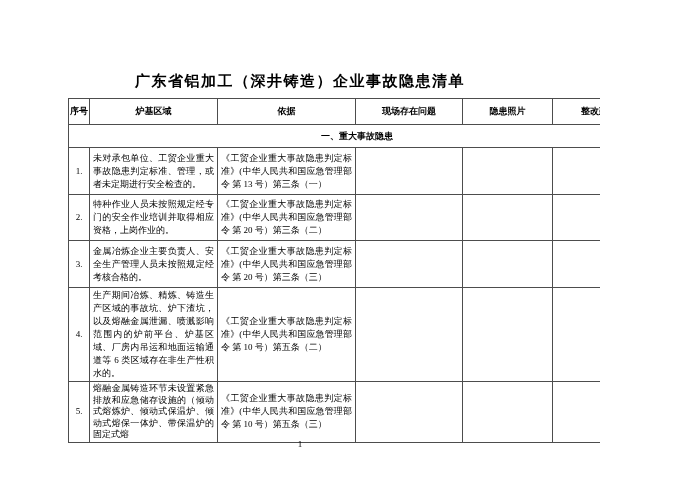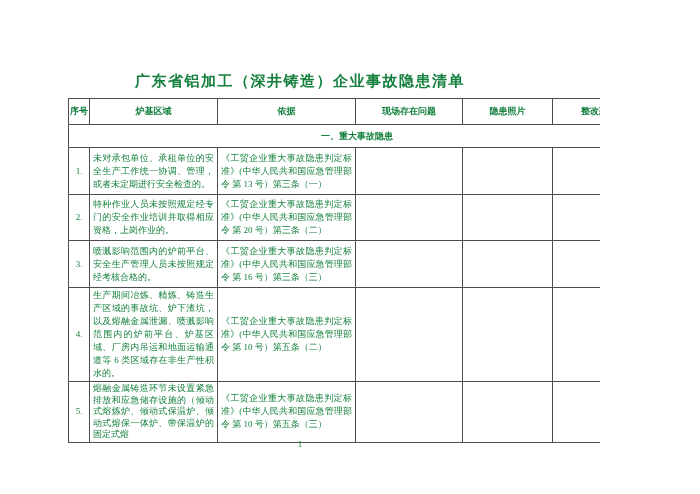--- a/index.html
+++ b/index.html
@@ -1,21 +1,21 @@
 <!DOCTYPE html>
 <html><head>
 <meta charset="utf-8">
 <style>
   html,body{margin:0;padding:0;background:#ffffff;}
   .page{
     position:relative;
     width:600px;height:494px;
     background:#ffffff;
     font-family:"Liberation Serif","DejaVu Serif",serif;
-    color:#15803d;
+    color:#000000;
     overflow:hidden;
   }
   .doc-title{
     position:absolute;top:72px;left:0;width:100%;
     text-align:center;
     font-size:15px;font-weight:bold;letter-spacing:1.5px;
     white-space:nowrap;
   }
   table.hazard{
     position:absolute;left:68px;top:98px;width:577px;
@@ -76,40 +76,40 @@
         <th>隐患照片</th>
         <th>整改建议</th>
       </tr>
 
       <tr>
         <td class="section-cell" colspan="6">一、重大事故隐患</td>
       </tr>
 
       <tr class="r1">
         <td class="c-num">1.</td>
-        <td class="c-item">未对承包单位、承租单位的安全生产工作统一协调、管理，或者未定期进行安全检查的。</td>
+        <td class="c-item">未对承包单位、工贸企业重大事故隐患判定标准、管理，或者未定期进行安全检查的。</td>
         <td class="c-basis">《工贸企业重大事故隐患判定标准》(中华人民共和国应急管理部令 第 13 号）第三条（一）</td>
         <td class="c-problem"></td>
         <td class="c-photo"></td>
         <td class="c-suggestion"></td>
       </tr>
 
       <tr class="r2">
         <td class="c-num">2.</td>
         <td class="c-item">特种作业人员未按照规定经专门的安全作业培训并取得相应资格，上岗作业的。</td>
         <td class="c-basis">《工贸企业重大事故隐患判定标准》(中华人民共和国应急管理部令 第 20 号）第三条（二）</td>
         <td class="c-problem"></td>
         <td class="c-photo"></td>
         <td class="c-suggestion"></td>
       </tr>
 
       <tr class="r3">
         <td class="c-num">3.</td>
-        <td class="c-item">喷溅影响范围内的炉前平台、安全生产管理人员未按照规定经考核合格的。</td>
-        <td class="c-basis">《工贸企业重大事故隐患判定标准》(中华人民共和国应急管理部令 第 16 号）第三条（三）</td>
+        <td class="c-item">金属冶炼企业主要负责人、安全生产管理人员未按照规定经考核合格的。</td>
+        <td class="c-basis">《工贸企业重大事故隐患判定标准》(中华人民共和国应急管理部令 第 20 号）第三条（三）</td>
         <td class="c-problem"></td>
         <td class="c-photo"></td>
         <td class="c-suggestion"></td>
       </tr>
 
       <tr class="r4">
         <td class="c-num">4.</td>
         <td class="c-item">生产期间冶炼、精炼、铸造生产区域的事故坑、炉下渣坑，以及熔融金属泄漏、喷溅影响范围内的炉前平台、炉基区域、厂房内吊运和地面运输通道等 6 类区域存在非生产性积水的。</td>
         <td class="c-basis">《工贸企业重大事故隐患判定标准》(中华人民共和国应急管理部令 第 10 号）第五条（二）</td>
         <td class="c-problem"></td>

